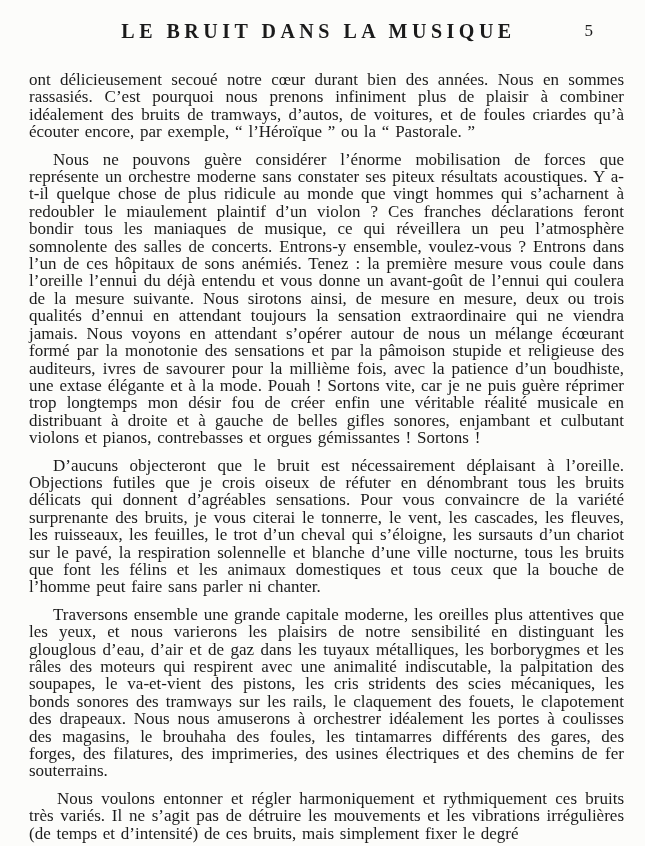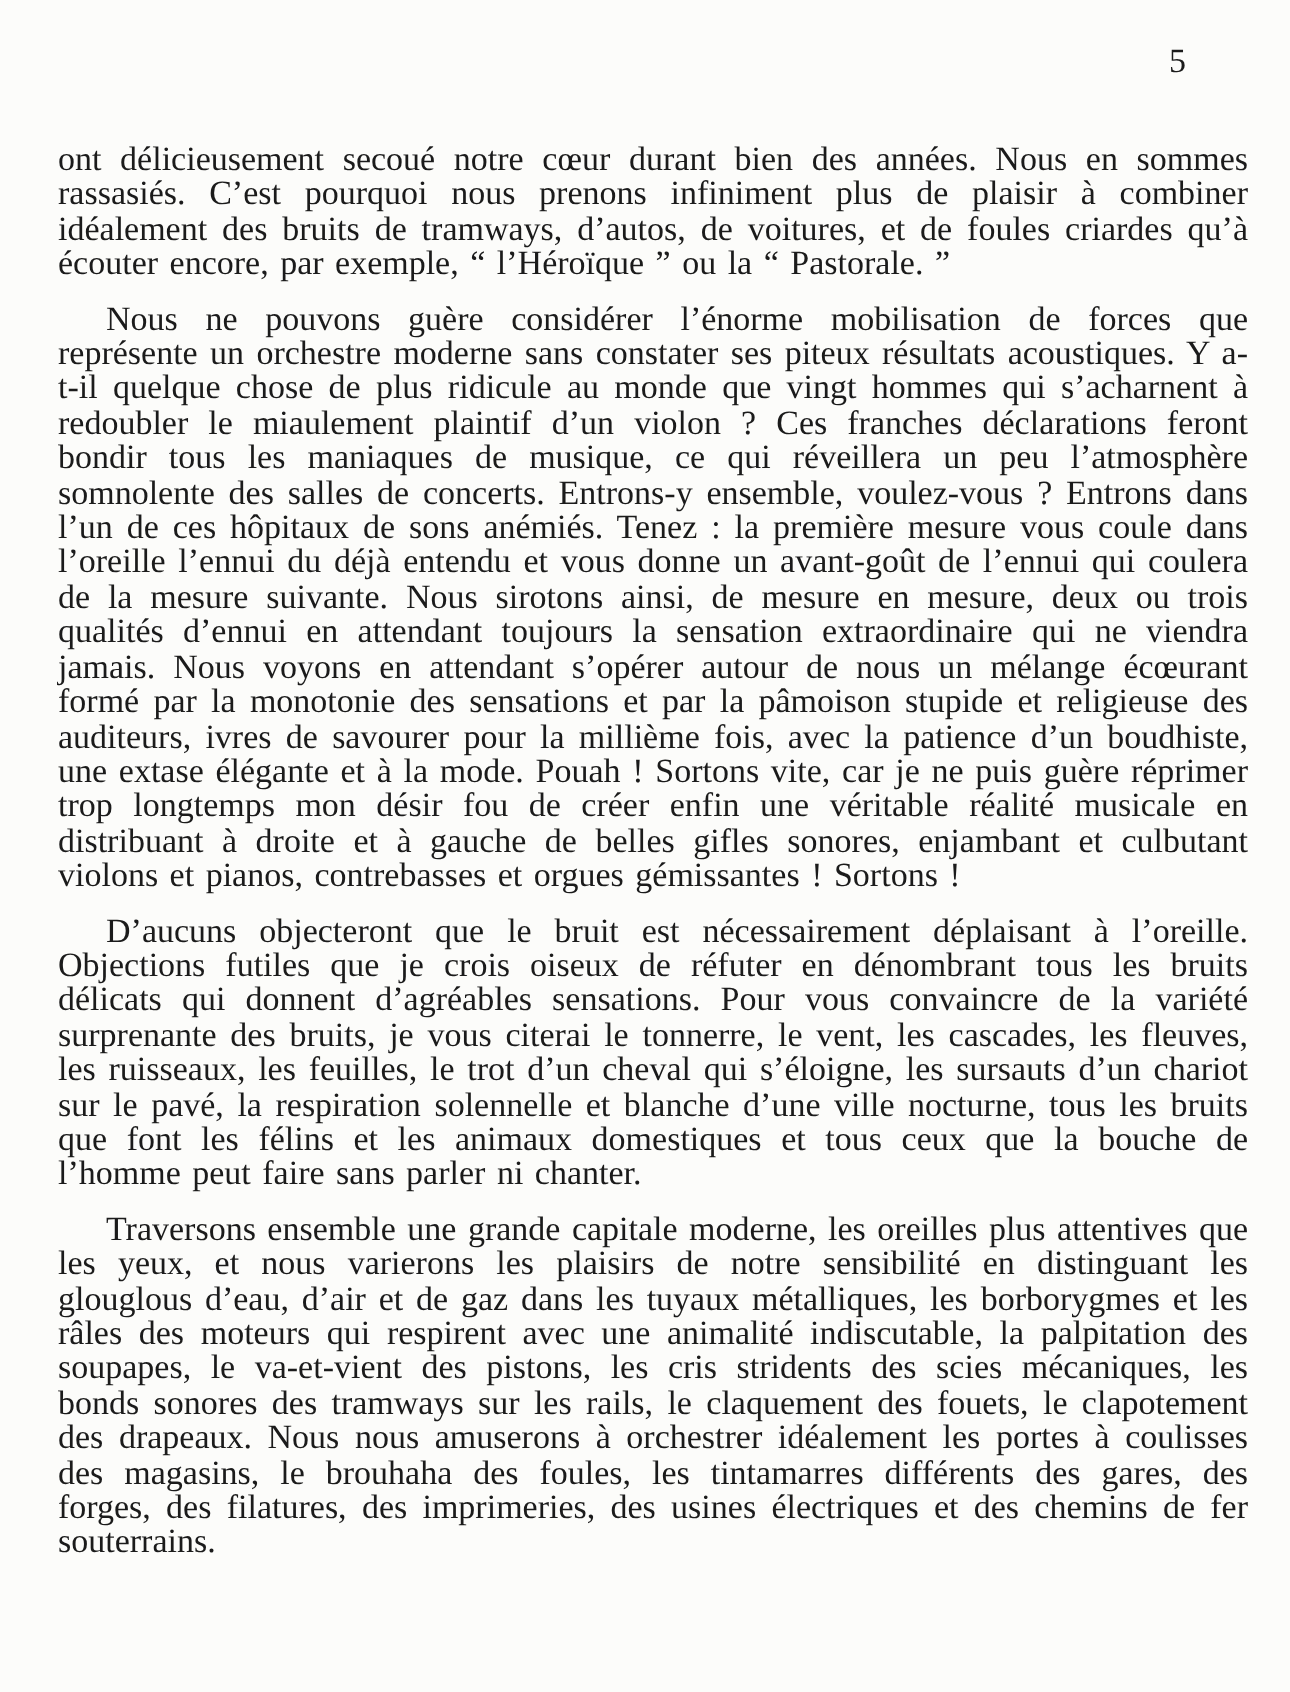--- a/index.html
+++ b/index.html
@@ -59,21 +59,23 @@
   .body-text p.para-gap {
     margin-top: 7px;
     text-indent: 28px;
   }
 </style>
 </head>
 <body>
 
 <div class="page">
   <div class="running-head">
+    <div class="title">LE BRUIT DANS LA MUSIQUE</div>
     <div class="page-number">5</div>
   </div>
   <div class="body-text">
     <p class="no-indent">ont délicieusement secoué notre cœur durant bien des années. Nous en sommes rassasiés. C’est pourquoi nous prenons infiniment plus de plaisir à combiner idéalement des bruits de tramways, d’autos, de voitures, et de foules criardes qu’à écouter encore, par exemple, “&nbsp;l’Héroïque&nbsp;” ou la “&nbsp;Pastorale.&nbsp;”</p>
     <p>Nous ne pouvons guère considérer l’énorme mobilisation de forces que représente un orchestre moderne sans constater ses piteux résultats acoustiques. Y a-t-il quelque chose de plus ridicule au monde que vingt hommes qui s’acharnent à redoubler le miaulement plaintif d’un violon&nbsp;? Ces franches déclarations feront bondir tous les maniaques de musique, ce qui réveillera un peu l’atmosphère somnolente des salles de concerts. Entrons-y ensemble, voulez-vous&nbsp;? Entrons dans l’un de ces hôpitaux de sons anémiés. Tenez&nbsp;: la première mesure vous coule dans l’oreille l’ennui du déjà entendu et vous donne un avant-goût de l’ennui qui coulera de la mesure suivante. Nous sirotons ainsi, de mesure en mesure, deux ou trois qualités d’ennui en attendant toujours la sensation extraordinaire qui ne viendra jamais. Nous voyons en attendant s’opérer autour de nous un mélange écœurant formé par la monotonie des sensations et par la pâmoison stupide et religieuse des auditeurs, ivres de savourer pour la millième fois, avec la patience d’un boudhiste, une extase élégante et à la mode. Pouah&nbsp;! Sortons vite, car je ne puis guère réprimer trop longtemps mon désir fou de créer enfin une véritable réalité musicale en distribuant à droite et à gauche de belles gifles sonores, enjambant et culbutant violons et pianos, contrebasses et orgues gémissantes&nbsp;! Sortons&nbsp;!</p>
     <p>D’aucuns objecteront que le bruit est nécessairement déplaisant à l’oreille. Objections futiles que je crois oiseux de réfuter en dénombrant tous les bruits délicats qui donnent d’agréables sensations. Pour vous convaincre de la variété surprenante des bruits, je vous citerai le tonnerre, le vent, les cascades, les fleuves, les ruisseaux, les feuilles, le trot d’un cheval qui s’éloigne, les sursauts d’un chariot sur le pavé, la respiration solennelle et blanche d’une ville nocturne, tous les bruits que font les félins et les animaux domestiques et tous ceux que la bouche de l’homme peut faire sans parler ni chanter.</p>
     <p>Traversons ensemble une grande capitale moderne, les oreilles plus attentives que les yeux, et nous varierons les plaisirs de notre sensibilité en distinguant les glouglous d’eau, d’air et de gaz dans les tuyaux métalliques, les borborygmes et les râles des moteurs qui respirent avec une animalité indiscutable, la palpitation des soupapes, le va-et-vient des pistons, les cris stridents des scies mécaniques, les bonds sonores des tramways sur les rails, le claquement des fouets, le clapotement des drapeaux. Nous nous amuserons à orchestrer idéalement les portes à coulisses des magasins, le brouhaha des foules, les tintamarres différents des gares, des forges, des filatures, des imprimeries, des usines électriques et des chemins de fer souterrains.</p>
+    <p class="para-gap">Nous voulons entonner et régler harmoniquement et rythmiquement ces bruits très variés. Il ne s’agit pas de détruire les mouvements et les vibrations irrégulières (de temps et d’intensité) de ces bruits, mais simplement fixer le degré</p>
   </div>
 </div>
 
 </body></html>

